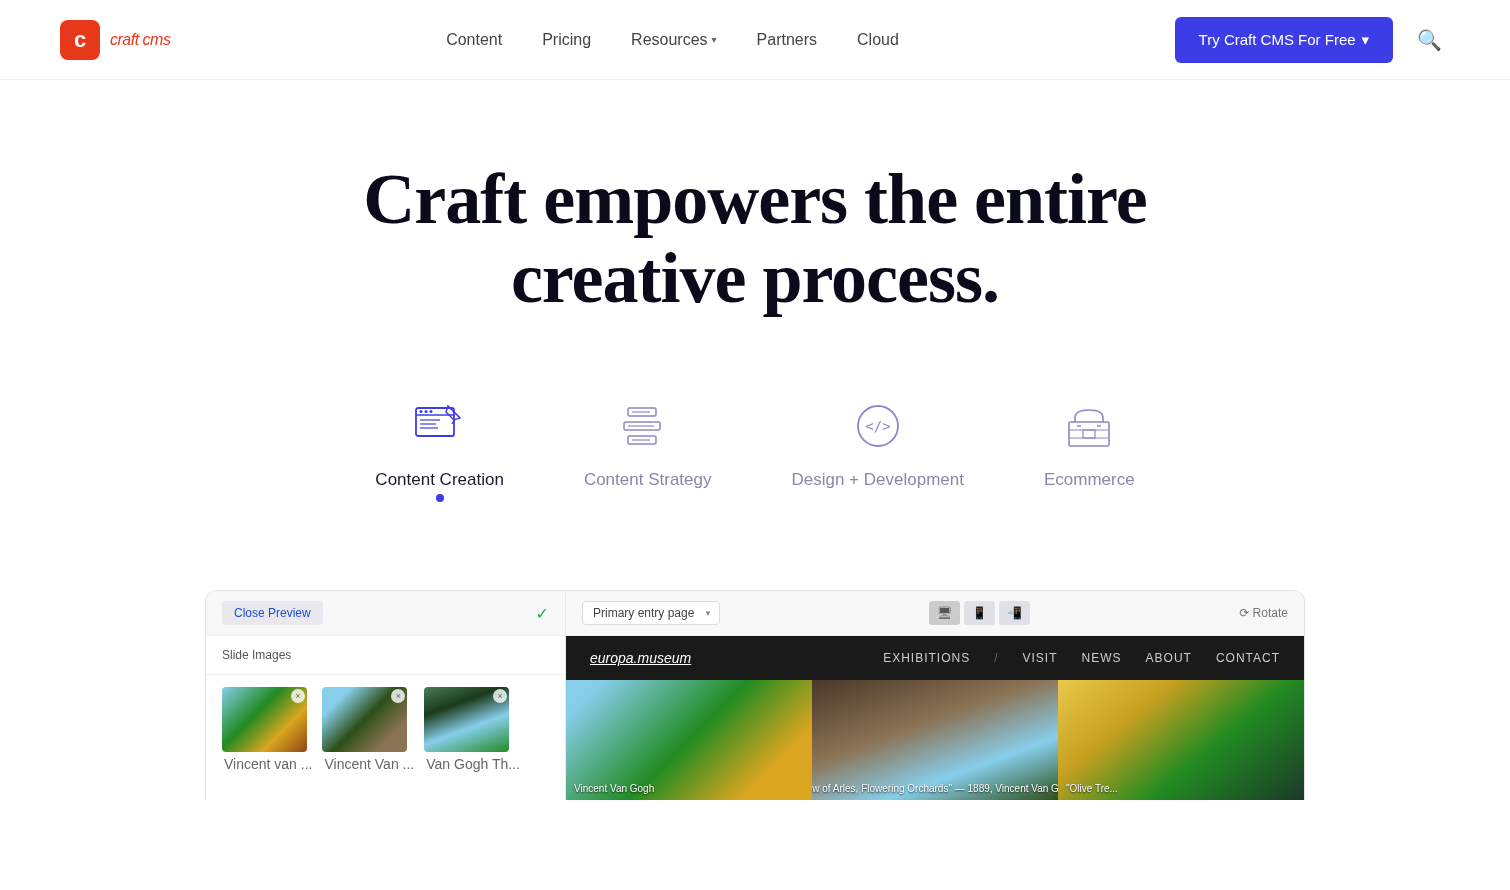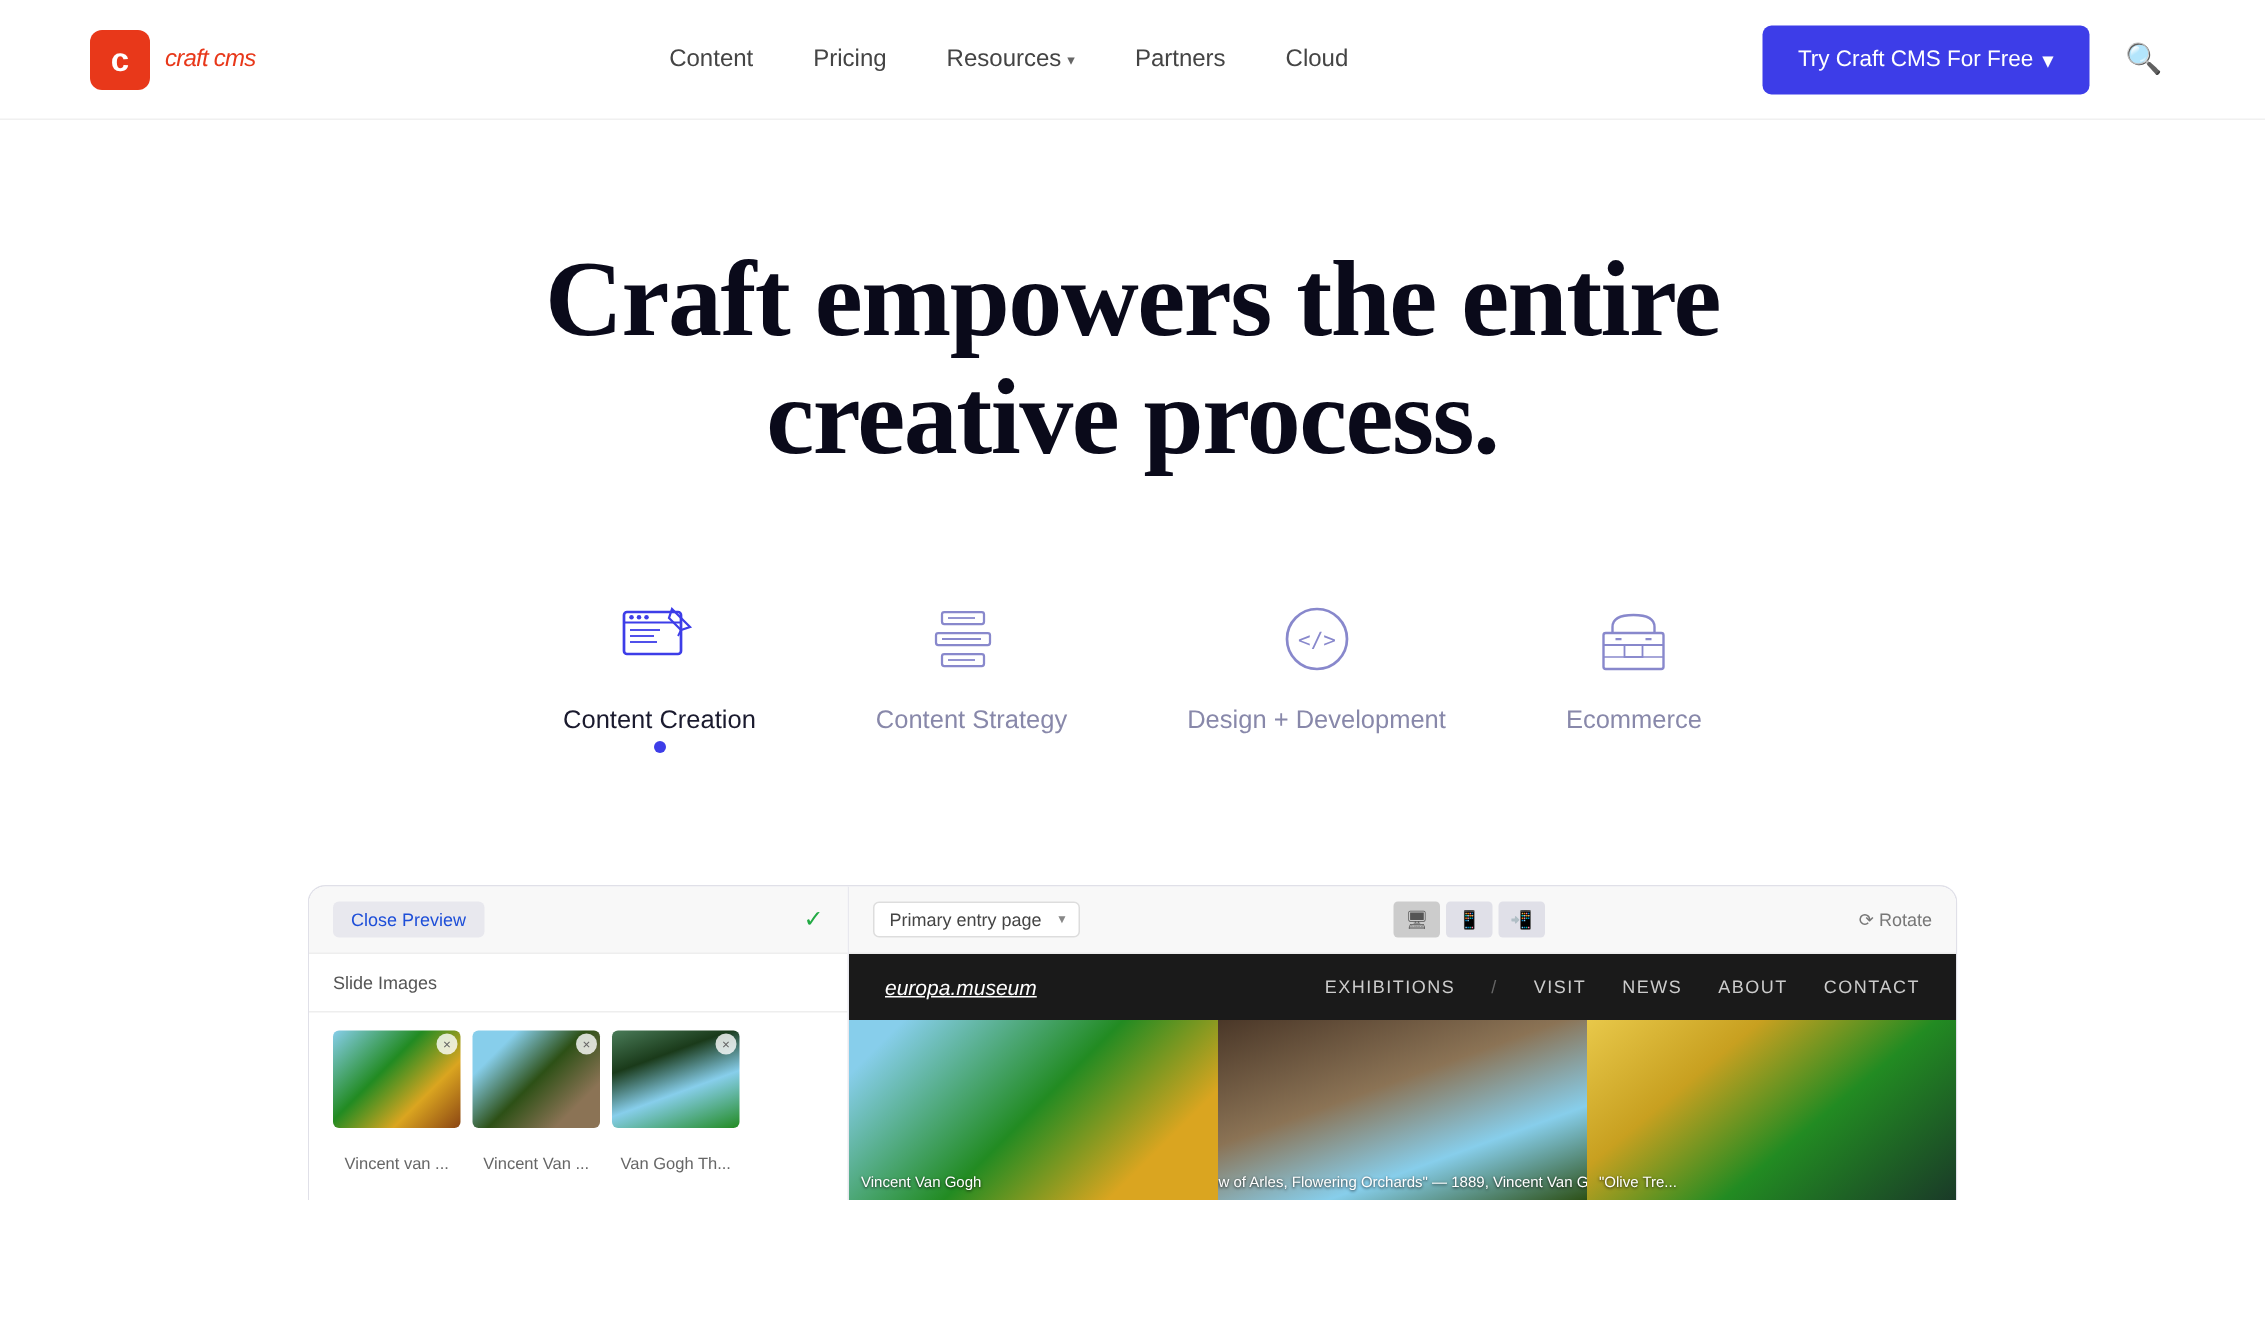--- a/index.html
+++ b/index.html
@@ -225,24 +225,24 @@
       width: 14px;
       height: 14px;
       font-size: 9px;
       cursor: pointer;
       display: flex;
       align-items: center;
       justify-content: center;
       color: #666;
     }
     .thumb-caption {
-      font-size: 11px;
+      font-size: 14px;
       color: #666;
       text-align: center;
-      margin-top: 18px;
+      margin-top: 4px;
       white-space: nowrap;
       overflow: hidden;
       text-overflow: ellipsis;
       padding: 0 2px;
     }
     .thumb-wrapper { display: flex; flex-direction: column; }
 
     .screenshot-right {
       flex: 1;
       background: #fff;

